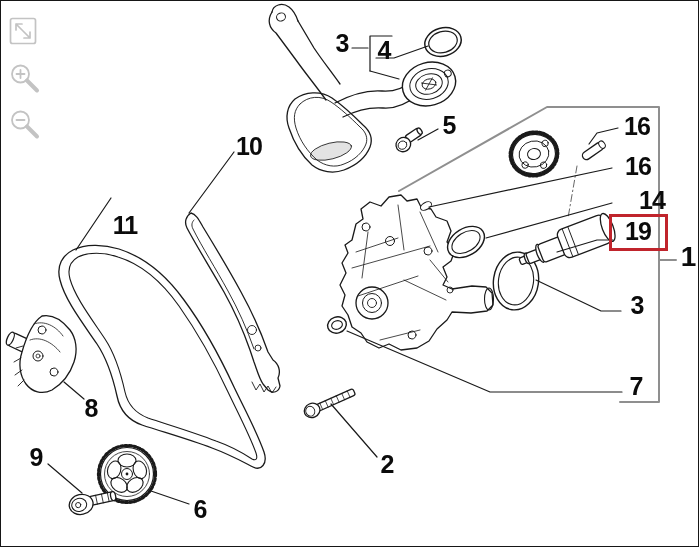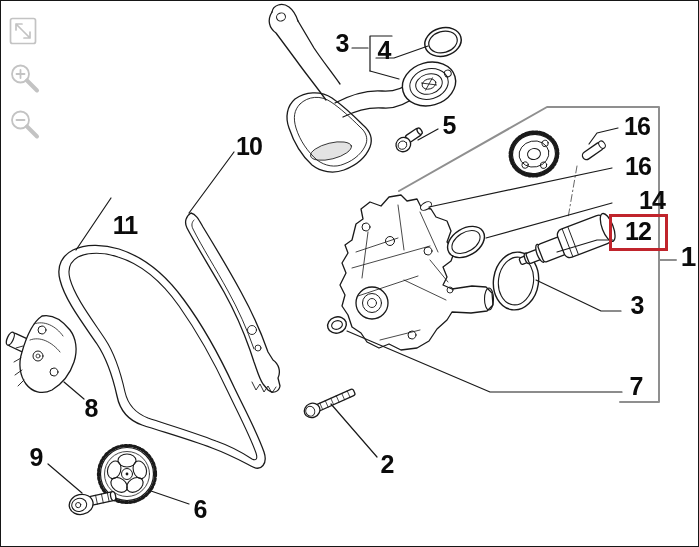--- a/index.html
+++ b/index.html
@@ -244,19 +244,19 @@
       <div class="callout" style="left: 387px; top: 464px;">2</div>
       <div class="callout" style="left: 342px; top: 43px;">3</div>
       <div class="callout" style="left: 384px; top: 50px;">4</div>
       <div class="callout" style="left: 449px; top: 125px;">5</div>
       <div class="callout" style="left: 200px; top: 509px;">6</div>
       <div class="callout" style="left: 636px; top: 386px;">7</div>
       <div class="callout" style="left: 91px; top: 408px;">8</div>
       <div class="callout" style="left: 36px; top: 457px;">9</div>
       <div class="callout" style="left: 249px; top: 146px; text-align: center;">10</div>
       <div class="callout" style="left: 125px; top: 202px; margin-top: 23px;">11</div>
-      <div class="callout" style="left: 638px; top: 231px;">12</div>
+      <div class="callout" style="left: 638px; top: 231px;">19</div>
       <div class="callout" style="left: 637px; top: 305px;">3</div>
       <div class="callout" style="left: 652px; top: 200px;">14</div>
       <div class="callout" style="left: 638px; top: 166px;">16</div>
       <div class="callout" style="left: 637px; top: 126px;">16</div>
     </div>
 </div>
 
 </body></html>

